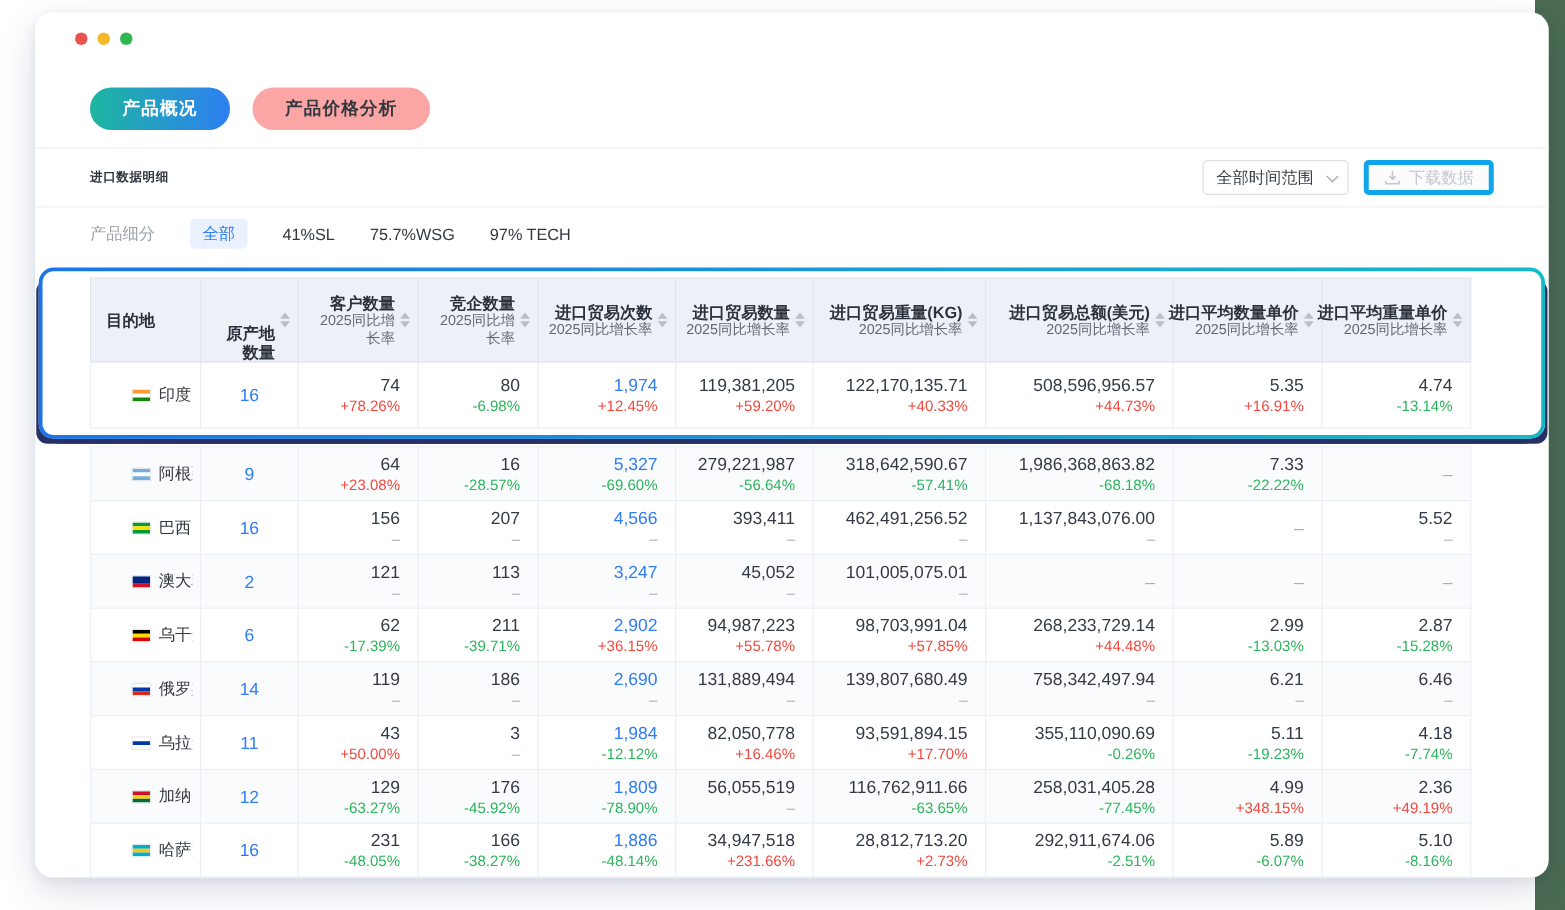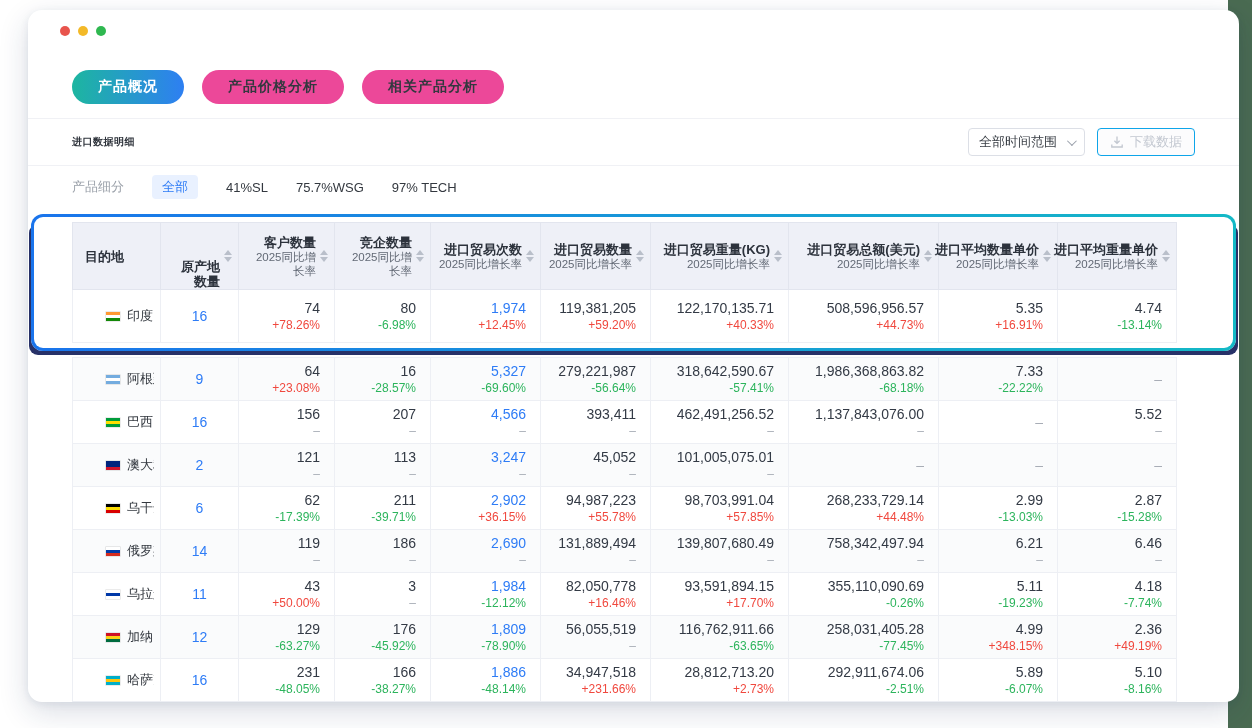--- a/index.html
+++ b/index.html
@@ -18,38 +18,38 @@
     box-shadow:0 10px 30px rgba(25,45,90,.16), 0 2px 8px rgba(25,45,90,.08);
     padding:0 44px;
   }
   .dots { position:absolute; top:16px; left:32px; display:flex; gap:8px; }
   .dot { width:10px; height:10px; border-radius:50%; }
 
   
   .tab-bar { padding-top:60px; display:flex; gap:18px; }
   .tab {
     height:34px; padding:0 26px; border-radius:17px; display:flex; align-items:center;
-    font-size:14px; font-weight:700; color:#33383f; background:#ec4899; cursor:pointer;
+    font-size:14px; font-weight:700; color:#33383f; background:#fca5a5; cursor:pointer;
     letter-spacing:1px;
   }
   .tab.active { background:linear-gradient(90deg,#1db6a0,#2e7ff2); color:#fff; }
 
   .divider { margin:14px -44px 0; border-top:1px solid #f0f1f5; }
 
   
   .section-bar { height:46px; display:flex; align-items:center; justify-content:space-between; }
   .section-title { font-size:10px; font-weight:700; color:#2e333b; letter-spacing:.5px; }
   .controls { display:flex; gap:12px; align-items:center; }
   .select {
     height:28px; border:1px solid #dcdfe6; border-radius:4px; background:#fff;
     display:flex; align-items:center; gap:10px; padding:0 10px; font-size:13px; color:#3a3f46; cursor:pointer;
   }
   .chev { width:7px; height:7px; border-right:1.5px solid #9aa0ab; border-bottom:1.5px solid #9aa0ab; transform:rotate(45deg) translateY(-2px); }
   .dl-btn {
-    height:28px; border:1px solid #0ea5e9; border-radius:4px; background:#fcfcfd;
+    height:28px; border:4px solid #0ea5e9; border-radius:4px; background:#fcfcfd;
     display:flex; align-items:center; gap:6px; padding:0 12px; font-size:13px; color:#c2c7d0; cursor:not-allowed;
   }
 
   .divider2 { margin:0 -44px; border-top:1px solid #f0f1f5; }
 
   
   .filter-row { height:42px; display:flex; align-items:center; gap:28px; font-size:13px; }
   .filter-label { color:#9aa0a9; }
   .seg { color:#33383f; cursor:pointer; }
   .seg.active { color:#2e7cf6; background:#e9f1ff; padding:3px 10px; border-radius:4px; }
@@ -109,21 +109,20 @@
 <div class="win">
   <div class="dots">
     <span class="dot" id="dot-r" style="background: rgb(232, 84, 77);"></span>
     <span class="dot" id="dot-y" style="background: rgb(243, 185, 40);"></span>
     <span class="dot" id="dot-g" style="background: rgb(47, 184, 80);"></span>
   </div>
 
   <div class="tab-bar">
       <div class="tab active">产品概况</div>
       <div class="tab">产品价格分析</div>
-      <div class="tab">相关产品分析</div>
     </div>
 
   <div class="divider"></div>
 
   <div class="section-bar">
     <div class="section-title">进口数据明细</div>
     <div class="controls">
       <div class="select">
         <span>全部时间范围</span>
         <span class="chev"></span>

